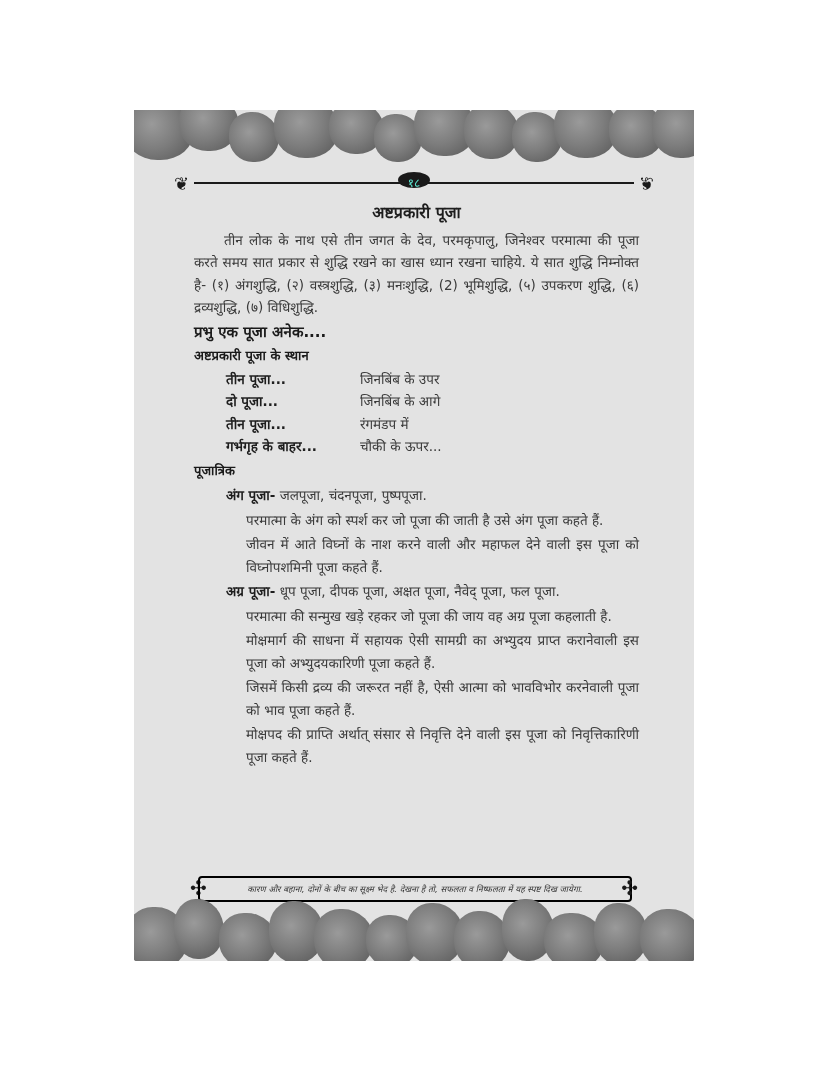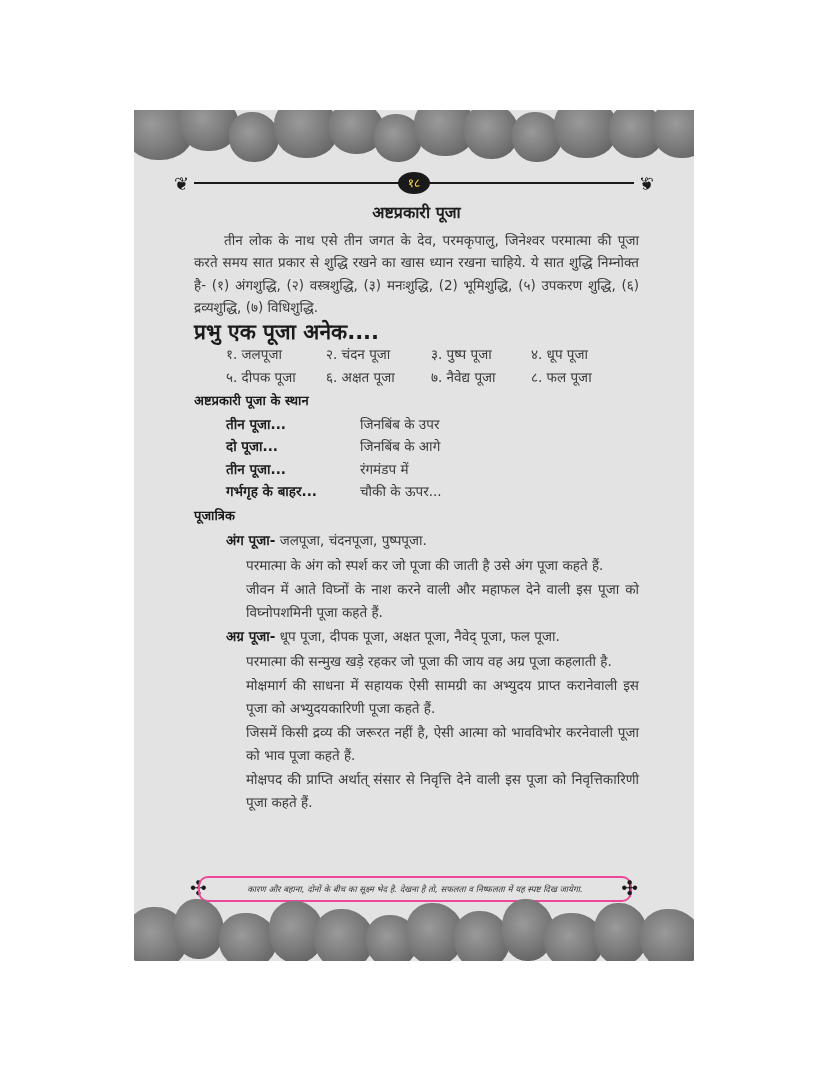--- a/index.html
+++ b/index.html
@@ -6,36 +6,36 @@
   body { width:828px; height:1071px; background:#ffffff; position:relative; overflow:hidden;
          font-family:"DejaVu Sans", sans-serif; color:#2a2a2a; }
   .page { position:absolute; left:134px; top:110px; width:560px; height:851px; background:#e3e3e3; overflow:hidden; }
   .roses-top { position:absolute; left:0; top:0; width:560px; height:62px; }
   .roses-bottom { position:absolute; left:0; bottom:0; width:560px; height:62px; }
   .rose { position:absolute; border-radius:45% 55% 50% 50%; background:radial-gradient(circle at 40% 40%, #9a9a9a 0%, #7d7d7d 45%, #676767 75%, #5e5e5e 100%); }
   .header-rule { position:absolute; left:60px; top:72px; width:440px; height:2px; background:#1a1a1a; }
   .flourish { position:absolute; top:63px; font-size:18px; color:#1a1a1a; font-family:"DejaVu Serif", serif; }
   .flourish.left { left:40px; }
   .flourish.right { right:40px; transform:scaleX(-1); }
-  .page-no { position:absolute; left:264px; top:62px; width:32px; height:22px; border-radius:50%; background:#1a1a1a; color:#fde047;
+  .page-no { position:absolute; left:264px; top:62px; width:32px; height:16px; border-radius:50%; background:#1a1a1a; color:#5eead4;
              font-size:12px; text-align:center; line-height:22px; }
   .content { position:absolute; left:60px; top:92px; width:445px; font-size:13.5px; line-height:22.5px; }
   .title { text-align:center; font-weight:bold; font-size:16px; margin:0 0 4px 0; color:#1e1e1e; }
   .para { text-align:justify; text-indent:30px; margin:0; color:#3a3a3a; }
-  .h2 { font-weight:bold; font-size:21px; margin:2px 0 0 0; color:#1a1a1a; }
+  .h2 { font-weight:bold; font-size:15px; margin:2px 0 0 0; color:#1a1a1a; }
   .h2.heavy { font-size:13px; }
   .grid4 { display:grid; grid-template-columns:100px 105px 100px 100px; padding-left:32px; color:#3a3a3a; }
   .place-row { display:grid; grid-template-columns:118px 200px; padding-left:32px;gap:16px; }
   .place-row .k { font-weight:bold; color:#1e1e1e; }
   .place-row .v { color:#3a3a3a; }
   .puja-head { padding-left:32px; margin-top:2px; }
   .puja-head .k { font-weight:bold; color:#1e1e1e; }
   .puja-head .v { color:#3a3a3a; }
   .puja-desc { padding-left:52px; text-align:justify; color:#3a3a3a; margin:2px 0 0 0; }
-  .quote-box { position:absolute; left:64px; top:766px; width:430px; height:22px; border:2px solid #ec4899; border-radius:10px;
+  .quote-box { position:absolute; left:64px; top:766px; width:430px; height:22px; border:2px solid #000000; border-radius:4px;
                font-size:8.5px; font-style:italic; line-height:22px; text-align:center; color:#333; white-space:nowrap; overflow:hidden; }
   .quote-orn { position:absolute; top:766px; font-size:20px; line-height:24px; color:#1a1a1a; }
   .quote-orn.left { left:56px; } .quote-orn.right { right:56px; }
 </style>
 </head>
 <body>
 
 <div class="page">
   <div class="roses-top">
     <div class="rose" style="left:-10px;top:-10px;width:70px;height:60px;"></div>
@@ -55,30 +55,20 @@
   <span class="flourish left">❦</span>
   <div class="header-rule"></div>
   <span class="flourish right">❦</span>
   <div class="page-no">१८</div>
 
   <div class="content">
     <div class="title">अष्टप्रकारी पूजा</div>
     <p class="para">तीन लोक के नाथ एसे तीन जगत के देव, परमकृपालु, जिनेश्वर परमात्मा की पूजा करते समय सात प्रकार से शुद्धि रखने का खास ध्यान रखना चाहिये. ये सात शुद्धि निम्नोक्त है- (१) अंगशुद्धि, (२) वस्त्रशुद्धि, (३) मनःशुद्धि, (2) भूमिशुद्धि, (५) उपकरण शुद्धि, (६) द्रव्यशुद्धि, (७) विधिशुद्धि.</p>
 
     <div class="h2">प्रभु एक पूजा अनेक....</div>
-    <div class="grid4">
-      <span>१. जलपूजा</span>
-      <span>२. चंदन पूजा</span>
-      <span>३. पुष्प पूजा</span>
-      <span>४. धूप पूजा</span>
-      <span>५. दीपक पूजा</span>
-      <span>६. अक्षत पूजा</span>
-      <span>७. नैवेद्य पूजा</span>
-      <span>८. फल पूजा</span>
-    </div>
 
     <div class="h2 heavy">अष्टप्रकारी पूजा के स्थान</div>
     <div class="place-row">
       <span class="k">तीन पूजा...</span>
       <span class="v">जिनबिंब के उपर</span>
     </div>
     <div class="place-row">
       <span class="k">दो पूजा...</span>
       <span class="v">जिनबिंब के आगे</span>
     </div>

